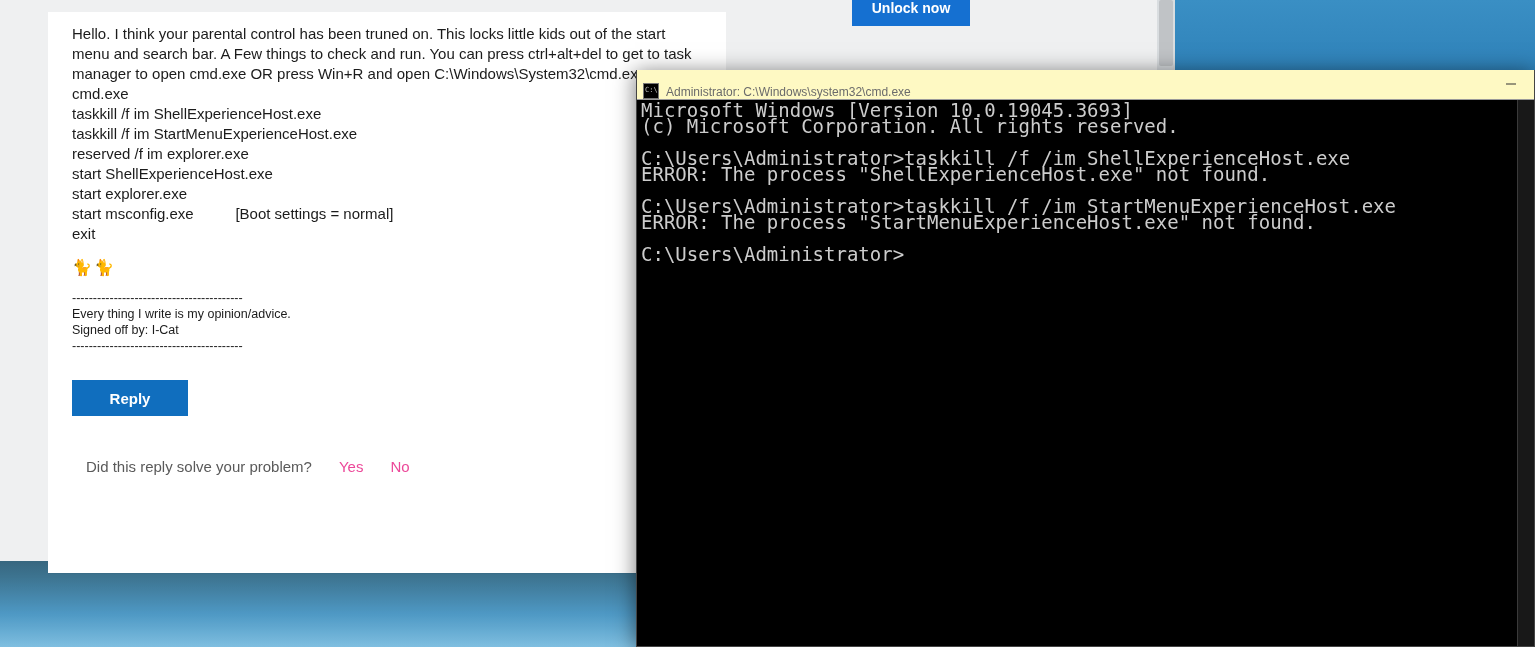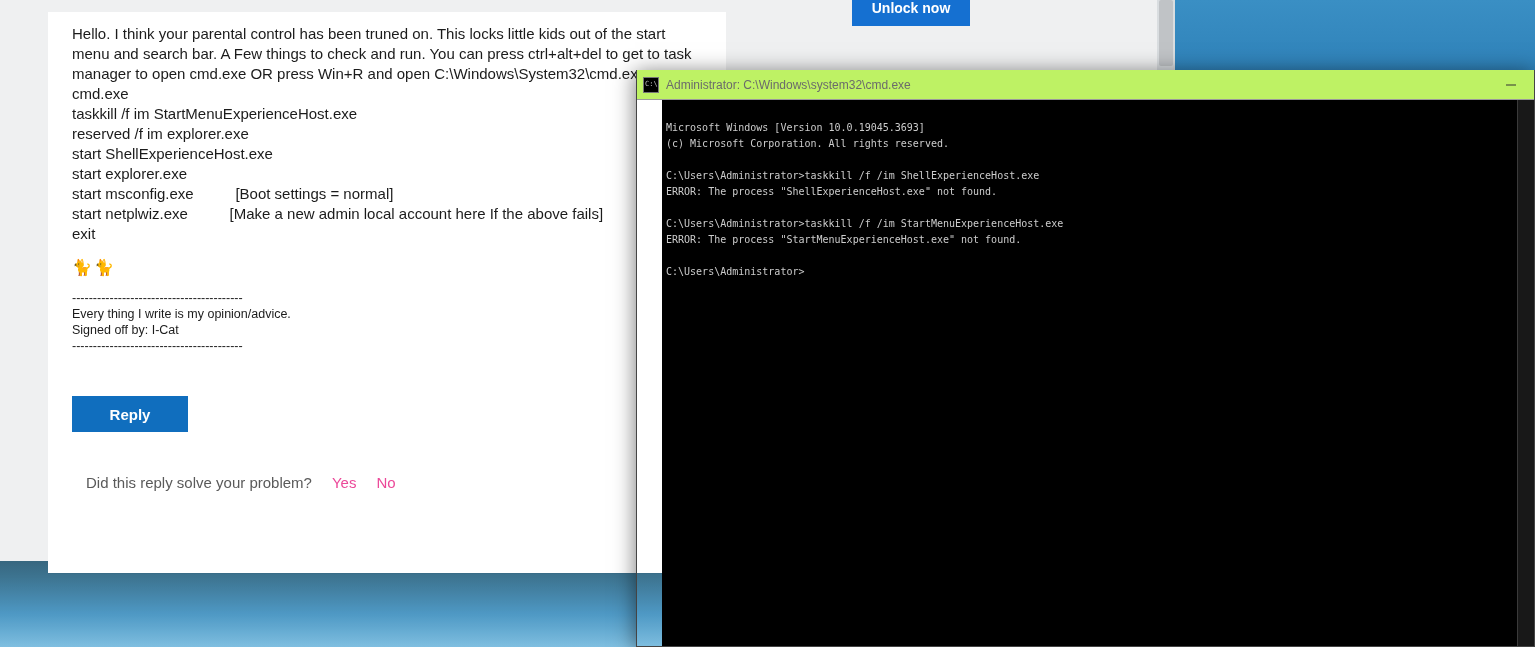--- a/index.html
+++ b/index.html
@@ -52,57 +52,56 @@
     font-weight:600; font-size:14px; box-shadow: 0 0 0 0 rgba(0,0,0,0);
   }
 
   .post-body {
     font-size: 15px; line-height: 20px; color:#1b1b1b;
   }
   .post-body .line { white-space: pre; }
   .emoji { font-size:16px; letter-spacing:2px;}
   .sig { font-size:12.5px; color:#1b1b1b; margin-top:12px; line-height:16px;}
   .reply-btn {
-    margin-top:42px; width:116px; height:36px; background:#106ebe; color:#fff; border:none; font-weight:600; font-size:15px;
+    margin-top:26px; width:116px; height:36px; background:#106ebe; color:#fff; border:none; font-weight:600; font-size:15px;
   }
-  .feedback-row { margin-top:42px; display:flex; align-items:center; gap:20px; padding-left:14px;}
+  .feedback-row { margin-top:42px; display:flex; align-items:center; gap:27px; padding-left:14px;}
   .feedback-q { color:#5a5a5a; font-size:15px;}
   .feedback-link { color:#ec4899; font-size:15px; background:none; border:none; cursor:pointer; font-weight:400;}
 
   
   .cmd-window {
     position:absolute; left:636px; top:70px; width:899px; height:577px;
     box-shadow: -1px 2px 20px rgba(0,0,0,.5);
     display:flex; flex-direction:column;
     border:1px solid #444;
     border-top:none;
   }
   .cmd-titlebar {
-    height:30px; background:#bef264; display:flex; align-items:center;
+    height:30px; background:#fef9c3; display:flex; align-items:flex-end;
     padding-left:6px; font-size:12px; color:#6b6b6b;
     border-bottom:1px solid #9a9a9a;
   }
   .cmd-titlebar .icon {
     width:16px; height:16px; margin-right:7px; display:inline-block;
     background:#000; position:relative; border:1px solid #777;
   }
   .cmd-titlebar .icon::before{
     content:"C:\\"; position:absolute; color:#bdbdbd; font-size:7px; left:1px; top:2px; font-family:Consolas,monospace;
   }
   .cmd-titlebar .title { flex:0 0 auto; }
   .cmd-titlebar .spacer{flex:1;}
   .cmd-winbtn {
     width:46px; height:30px; background:transparent; border:none; display:flex; align-items:center; justify-content:center;
     color:#555;
   }
   .cmd-client {
     flex:1; background:#000; color:#ccc; font-family:Consolas, "Lucida Console", monospace;
-    font-size:10px; line-height:16px; padding:20px 4px; white-space:pre; overflow:hidden;
+    font-size:19px; line-height:16px; padding:2px 4px; white-space:pre; overflow:hidden;
     letter-spacing:0px;
-    margin-left:25px;
   }
   .cmd-scroll {
     position:absolute; top:30px; right:0; bottom:0; width:17px; background:#181818;
     border-left:1px solid #3a3a3a;
   }
 </style>
 </head>
 <body>
 
 <div class="desktop"></div>
@@ -120,26 +119,26 @@
   <button class="unlock-btn">Unlock now</button>
 
   <div class="browser-scrollbar">
     <div class="thumb"></div>
   </div>
 
   <div class="post-card">
     <div class="post-body">
       <div style="white-space:normal;">Hello. I think your parental control has been truned on. This locks little kids out of the start menu and search bar. A Few things to check and run. You can press ctrl+alt+del to get to task manager to open cmd.exe OR press Win+R and open C:\Windows\System32\cmd.exe</div>
       <div class="line">cmd.exe</div>
+      <div class="line">taskkill /f im ShellExperienceHost.exe</div>
       <div class="line">taskkill /f im StartMenuExperienceHost.exe</div>
       <div class="line">reserved /f im explorer.exe</div>
       <div class="line">start ShellExperienceHost.exe</div>
       <div class="line">start explorer.exe</div>
       <div class="line">start msconfig.exe          [Boot settings = normal]</div>
-      <div class="line">start netplwiz.exe          [Make a new admin local account here If the above fails]</div>
       <div class="line">exit</div>
       <div class="emoji" style="margin-top:14px;">🐈🐈</div>
       <div class="sig">
         <div>-----------------------------------------</div>
         <div>Every thing I write is my opinion/advice.</div>
         <div>Signed off by: I-Cat</div>
         <div>-----------------------------------------</div>
       </div>
     </div>
 

